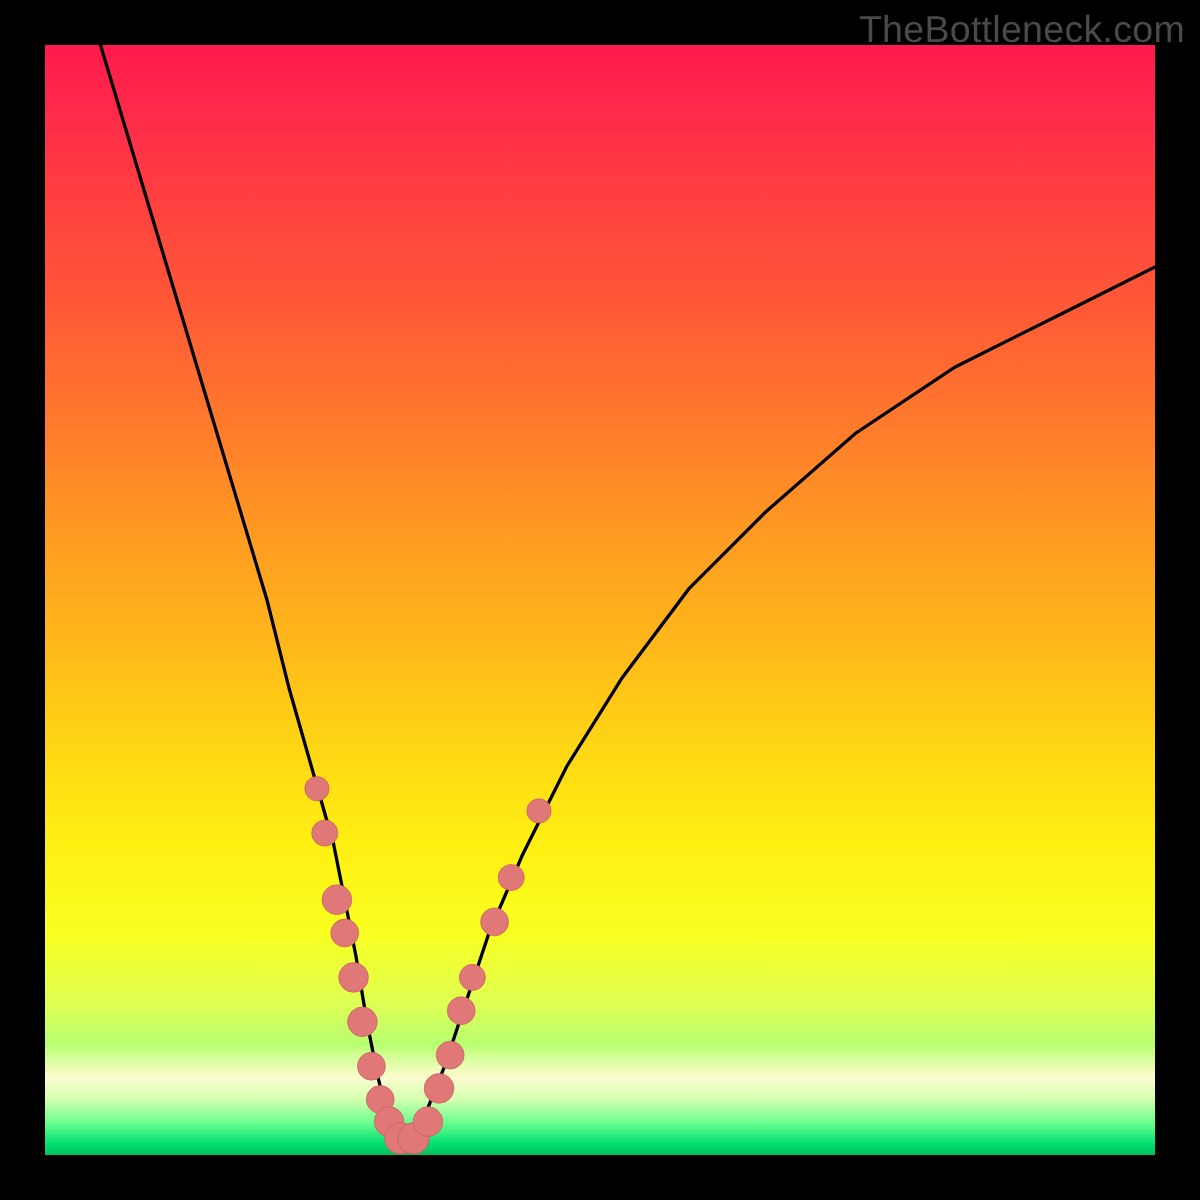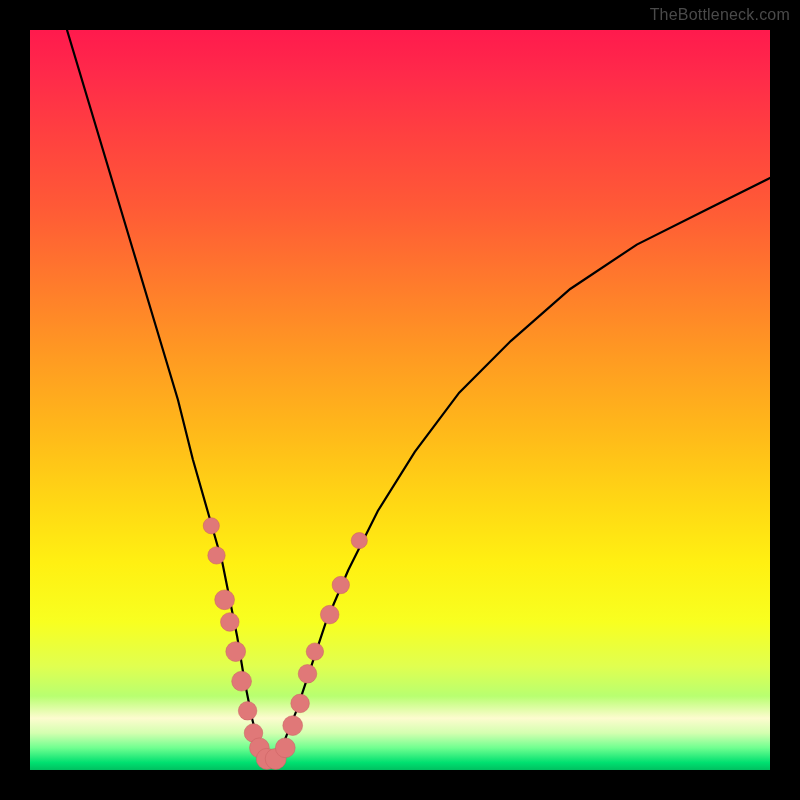--- a/index.html
+++ b/index.html
@@ -64,21 +64,21 @@
   .dot {
     fill: #e07878;
     stroke: #c86060;
     stroke-width: 0.5;
   }
   .watermark {
     position: absolute;
     top: 6px;
     right: 10px;
     color: #4a4a4a;
-    font-size: 16px;
+    font-size: 25px;
     font-weight: 500;
     letter-spacing: 0.2px;
     user-select: none;
   }
 </style>
 </head>
 <body>
 
 <div class="frame">
 

